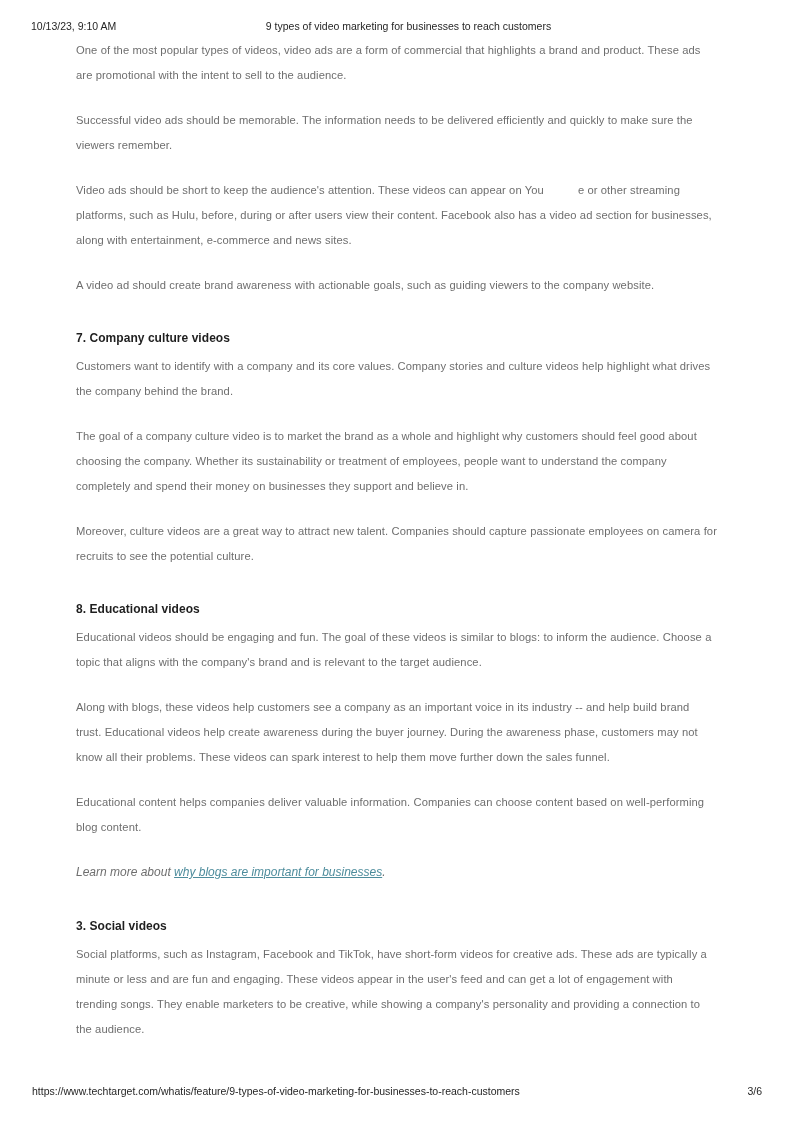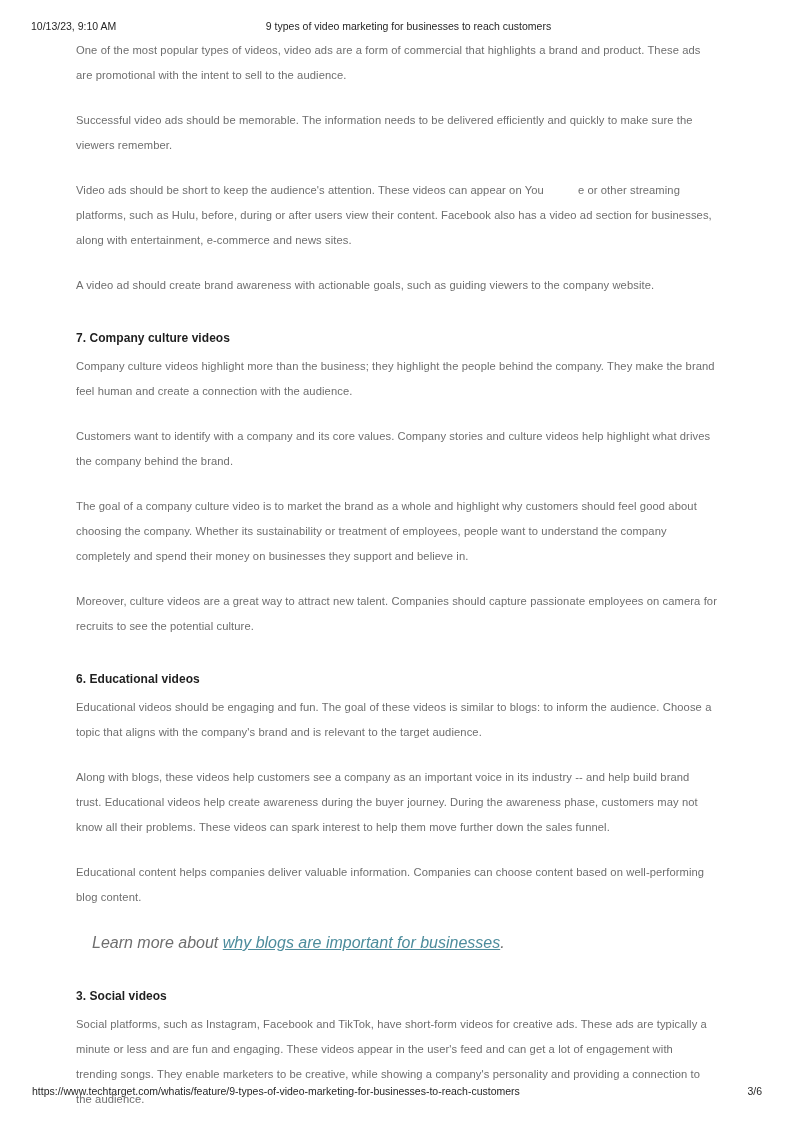--- a/index.html
+++ b/index.html
@@ -63,22 +63,22 @@
     margin: 0 0 5px 0;
     padding-top: 9px;
     font-size: 12px;
     font-weight: bold;
     color: #1f1f1f;
     line-height: 22px;
     letter-spacing: 0.05px;
   }
 
   p.italic-note {
-    margin: 0 0 20px 16px;
-    font-size: 16px;
+    margin: 0 0 20px 0;
+    font-size: 12px;
     line-height: 25.5px;
     color: #6e6e6e;
     font-style: italic;
   }
   a.italic-link {
     color: #4d8c9c;
     text-decoration: underline;
     font-style: italic;
   }
 
@@ -125,29 +125,28 @@
   <p class="para">One of the most popular types of videos, video ads are a form of commercial that highlights a brand and product. These ads are promotional with the intent to sell to the audience.</p>
 
   <p class="para">Successful video ads should be memorable. The information needs to be delivered efficiently and quickly to make sure the viewers remember.</p>
 
   <p class="para"><span>Video ads should be short to keep the audience's attention. These videos can appear on You</span><span class="glyph-gap"></span><span>e or other streaming platforms, such as Hulu, before, during or after users view their content. Facebook also has a video ad section for businesses, along with entertainment, e-commerce and news sites.</span></p>
 
   <p class="para">A video ad should create brand awareness with actionable goals, such as guiding viewers to the company website.</p>
 
   <h2 class="heading">7. Company culture videos</h2>
 
-  <p class="para">Company culture videos highlight more than the business; they highlight the people behind the company. They make the brand feel human and create a connection with the audience.</p>
 
   <p class="para">Customers want to identify with a company and its core values. Company stories and culture videos help highlight what drives the company behind the brand.</p>
 
   <p class="para">The goal of a company culture video is to market the brand as a whole and highlight why customers should feel good about choosing the company. Whether its sustainability or treatment of employees, people want to understand the company completely and spend their money on businesses they support and believe in.</p>
 
   <p class="para">Moreover, culture videos are a great way to attract new talent. Companies should capture passionate employees on camera for recruits to see the potential culture.</p>
 
-  <h2 class="heading">6. Educational videos</h2>
+  <h2 class="heading">8. Educational videos</h2>
 
   <p class="para">Educational videos should be engaging and fun. The goal of these videos is similar to blogs: to inform the audience. Choose a topic that aligns with the company's brand and is relevant to the target audience.</p>
 
   <p class="para">Along with blogs, these videos help customers see a company as an important voice in its industry -- and help build brand trust. Educational videos help create awareness during the buyer journey. During the awareness phase, customers may not know all their problems. These videos can spark interest to help them move further down the sales funnel.</p>
 
   <p class="para">Educational content helps companies deliver valuable information. Companies can choose content based on well-performing blog content.</p>
 
   <p class="italic-note"><span>Learn more about </span><a class="italic-link" href="#">why blogs are important for businesses</a><span>.</span></p>
 
   <h2 class="heading">3. Social videos</h2>

